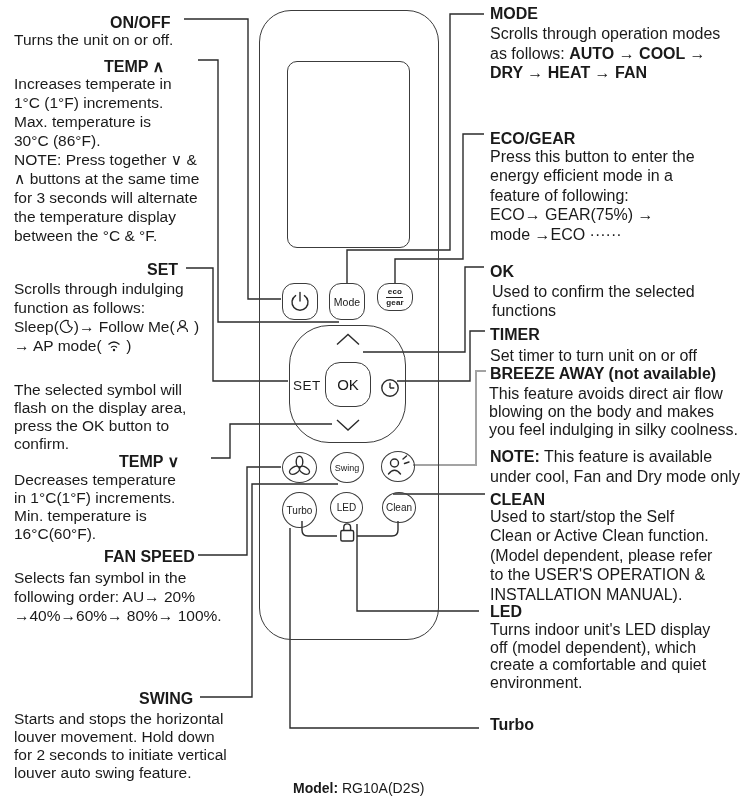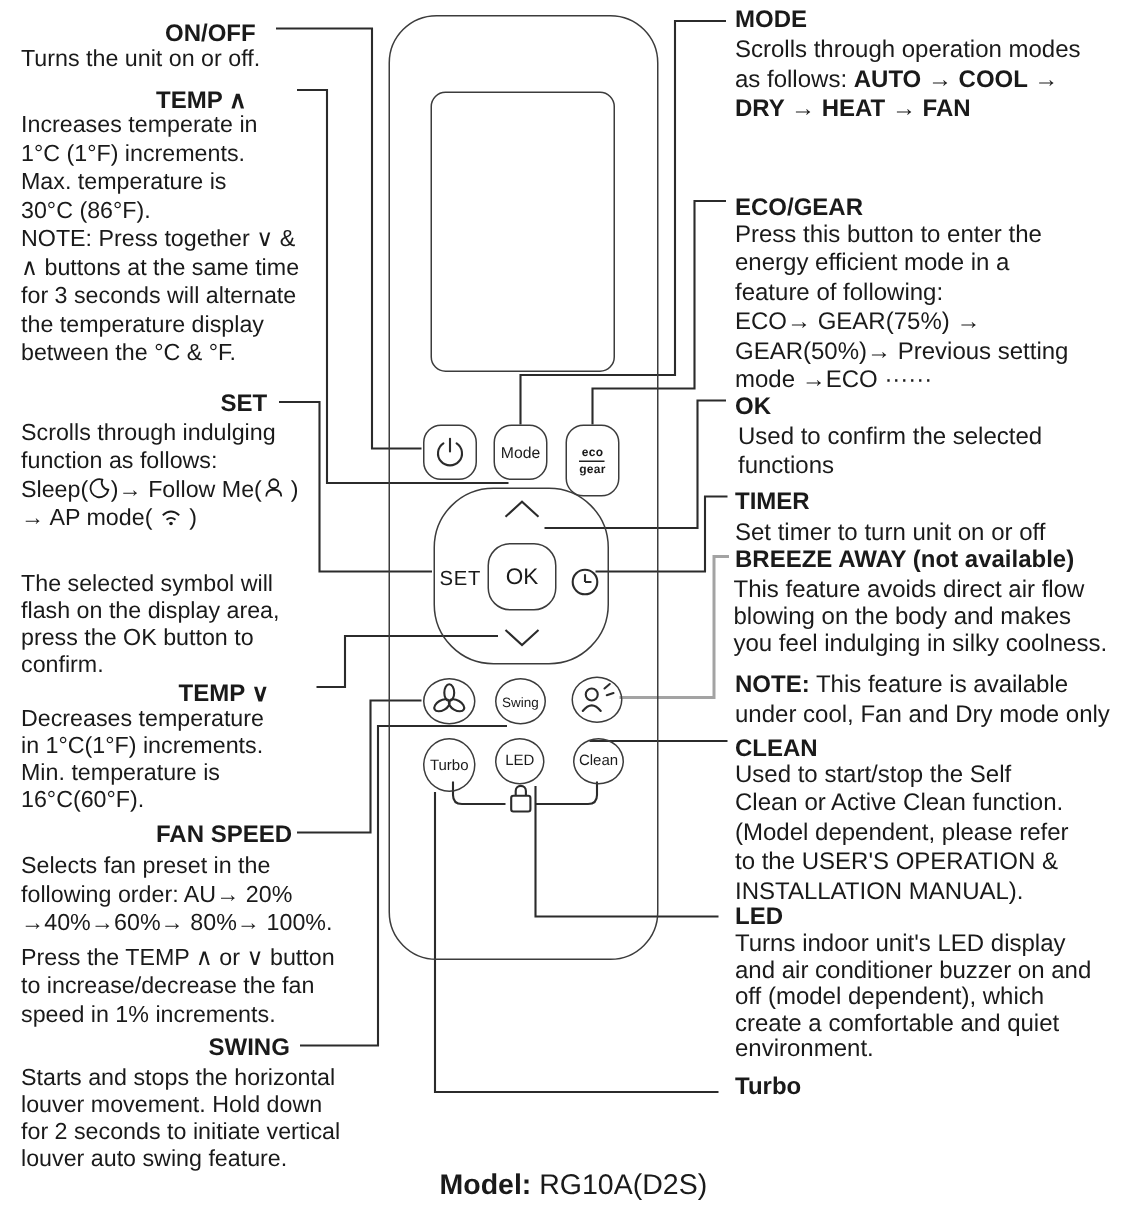--- a/index.html
+++ b/index.html
@@ -78,21 +78,21 @@
     </g>
   </svg>
 
   <div class="outline" style="left:259px;top:10px;width:180px;height:630px;border-radius:32px;"></div>
   <div class="outline" style="left:287px;top:61px;width:123px;height:187px;border-radius:10px;"></div>
 
   <div class="btn" style="left:282px;top:283px;width:36px;height:37px;border-radius:12px;"></div>
   <div class="btn" style="left:329px;top:283px;width:36px;height:37px;border-radius:12px;font-size:10.5px;">
       <span>Mode</span>
     </div>
-  <div class="btn" style="left:377px;top:283px;width:36px;height:48px;border-radius:12px;">
+  <div class="btn" style="left:377px;top:283px;width:36px;height:28px;border-radius:12px;">
     <div>
       <div class="ecot">eco</div>
       <div class="ecoline"></div>
       <div class="ecot">gear</div>
     </div>
   </div>
 
   <div class="outline" style="left:289px;top:325px;width:117px;height:118px;border-radius:40px;"></div>
   <div class="abs" style="left:293px;top:378px;font-size:13.5px;letter-spacing:.5px;">SET</div>
   <div class="btn" style="left:325px;top:362px;width:46px;height:45px;border-radius:15px;font-size:15px;">
@@ -163,28 +163,23 @@
   <div class="abs hd" style="left:119px;top:452px;">TEMP ∨</div>
   <div class="abs body lh18" style="left:14px;top:471px;">
       <div>Decreases temperature</div>
       <div>in 1°C(1°F) increments.</div>
       <div>Min. temperature is</div>
       <div>16°C(60°F).</div>
     </div>
 
   <div class="abs hd" style="left:104px;top:548px;">FAN SPEED</div>
   <div class="abs body lh19" style="left:14px;top:568px;">
-      <div>Selects fan preset in the</div>
+      <div>Selects fan symbol in the</div>
       <div>following order: AU→ 20%</div>
       <div>→40%→60%→ 80%→ 100%.</div>
-    </div>
-  <div class="abs body lh19" style="left:14px;top:629px;">
-      <div>Press the TEMP ∧ or ∨ button</div>
-      <div>to increase/decrease the fan</div>
-      <div>speed in 1% increments.</div>
     </div>
 
   <div class="abs hd" style="left:139px;top:690px;">SWING</div>
   <div class="abs body lh18" style="left:14px;top:710px;">
       <div>Starts and stops the horizontal</div>
       <div>louver movement. Hold down</div>
       <div>for 2 seconds to initiate vertical</div>
       <div>louver auto swing feature.</div>
     </div>
 
@@ -194,21 +189,20 @@
     <div><span>as follows:  </span><span class="b">AUTO → COOL →</span></div>
     <div class="b">DRY →  HEAT → FAN</div>
   </div>
 
   <div class="abs hd" style="left:490px;top:130px;">ECO/GEAR</div>
   <div class="abs rbody lh194" style="left:490px;top:147px;">
       <div>Press this button to enter the</div>
       <div>energy efficient mode in a</div>
       <div>feature of following:</div>
       <div>ECO→ GEAR(75%) →</div>
-      <div>GEAR(50%)→ Previous setting</div>
       <div>mode →ECO ······</div>
     </div>
 
   <div class="abs hd" style="left:490px;top:263px;">OK</div>
   <div class="abs rbody lh19" style="left:492px;top:282px;">
       <div>Used to confirm the selected</div>
       <div>functions</div>
     </div>
 
   <div class="abs hd" style="left:490px;top:326px;">TIMER</div>
@@ -230,26 +224,25 @@
       <div>Used to start/stop the Self</div>
       <div>Clean or Active Clean function.</div>
       <div>(Model dependent, please refer</div>
       <div>to the USER'S OPERATION &amp;</div>
       <div>INSTALLATION MANUAL).</div>
     </div>
 
   <div class="abs hd" style="left:490px;top:603px;">LED</div>
   <div class="abs rbody lh175" style="left:490px;top:621px;">
       <div>Turns indoor unit's LED  display</div>
-      <div>and air conditioner buzzer on and</div>
       <div>off (model dependent), which</div>
       <div>create a comfortable and quiet</div>
       <div>environment.</div>
     </div>
 
   <div class="abs hd" style="left:490px;top:716px;">Turbo</div>
 
-  <div class="abs" style="left:293px;top:780px;font-size:19px;">
+  <div class="abs" style="left:293px;top:780px;font-size:14px;">
     <span class="b">Model:</span>
     <span>RG10A(D2S)</span>
   </div>
 
 </div>
 
 </body></html>

